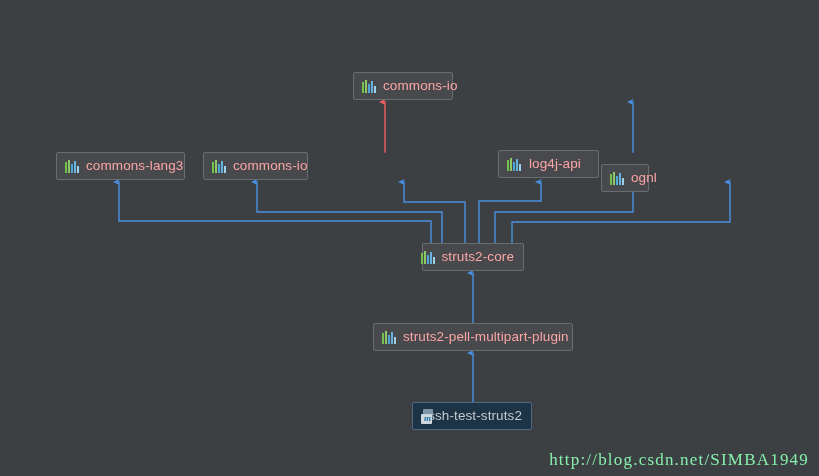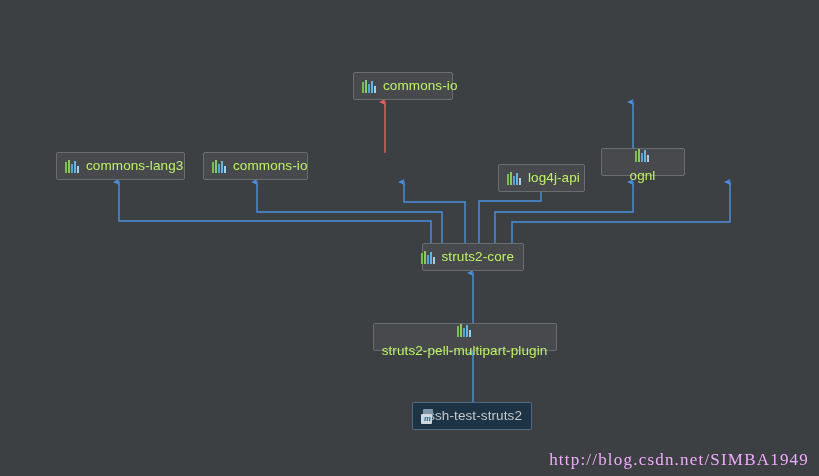--- a/index.html
+++ b/index.html
@@ -35,21 +35,21 @@
     border-radius: 2px;
     white-space: nowrap;
     z-index: 5;
   }
   .node.root {
     background: #1d3346;
     border: 1px solid #4d6b85;
   }
   .node-label {
     font-size: 13.5px;
-    color: #bef264;
+    color: #fca5a5;
     letter-spacing: 0.1px;
     line-height: 1;
   }
   .node.root .node-label {
     color: #c5c9cb;
   }
   .lib-icon {
     display: inline-flex;
     align-items: flex-end;
     gap: 1px;
@@ -100,21 +100,21 @@
     font-family: "Liberation Serif", serif;
   }
 
   #watermark {
     position: absolute;
     right: 10px;
     bottom: 6px;
     font-family: "Liberation Serif", serif;
     font-size: 17px;
     letter-spacing: 1.2px;
-    color: #f0abfc;
+    color: #86efac;
     user-select: none;
     z-index: 2;
   }
 </style>
 </head>
 <body>
 
 <div id="canvas">
 
   <svg id="edges" viewBox="0 0 819 476" xmlns="http://www.w3.org/2000/svg">
@@ -179,32 +179,32 @@
       <i></i>
         <i></i>
         <i></i>
         <i></i>
         <i></i>
     </span>
     <span class="node-label">commons-io</span>
   </div>
 
 
-  <div class="node" style="left:498px; top:164px; width:87px;">
+  <div class="node" style="left:498px; top:150px; width:101px;">
     <span class="lib-icon">
       <i></i>
         <i></i>
         <i></i>
         <i></i>
         <i></i>
     </span>
     <span class="node-label">log4j-api</span>
   </div>
 
-  <div class="node" style="left:601px; top:148px; width:84px;flex-direction:column;">
+  <div class="node" style="left:601px; top:164px; width:48px;">
     <span class="lib-icon">
       <i></i>
         <i></i>
         <i></i>
         <i></i>
         <i></i>
     </span>
     <span class="node-label">ognl</span>
   </div>
 
@@ -213,21 +213,21 @@
     <span class="lib-icon">
       <i></i>
         <i></i>
         <i></i>
         <i></i>
         <i></i>
     </span>
     <span class="node-label">struts2-core</span>
   </div>
 
-  <div class="node" style="left:373px; top:323px; width:184px;flex-direction:column;">
+  <div class="node" style="left:373px; top:323px; width:200px;">
     <span class="lib-icon">
       <i></i>
         <i></i>
         <i></i>
         <i></i>
         <i></i>
     </span>
     <span class="node-label">struts2-pell-multipart-plugin</span>
   </div>
 

